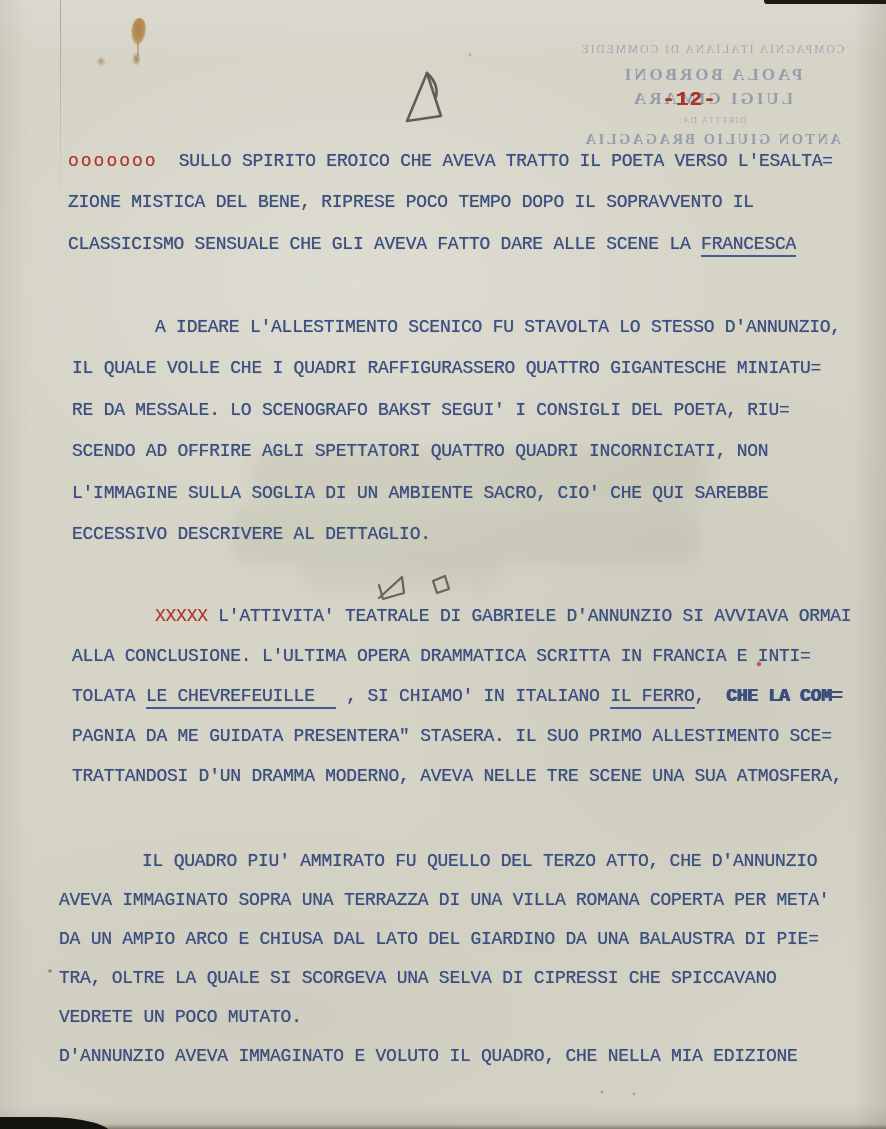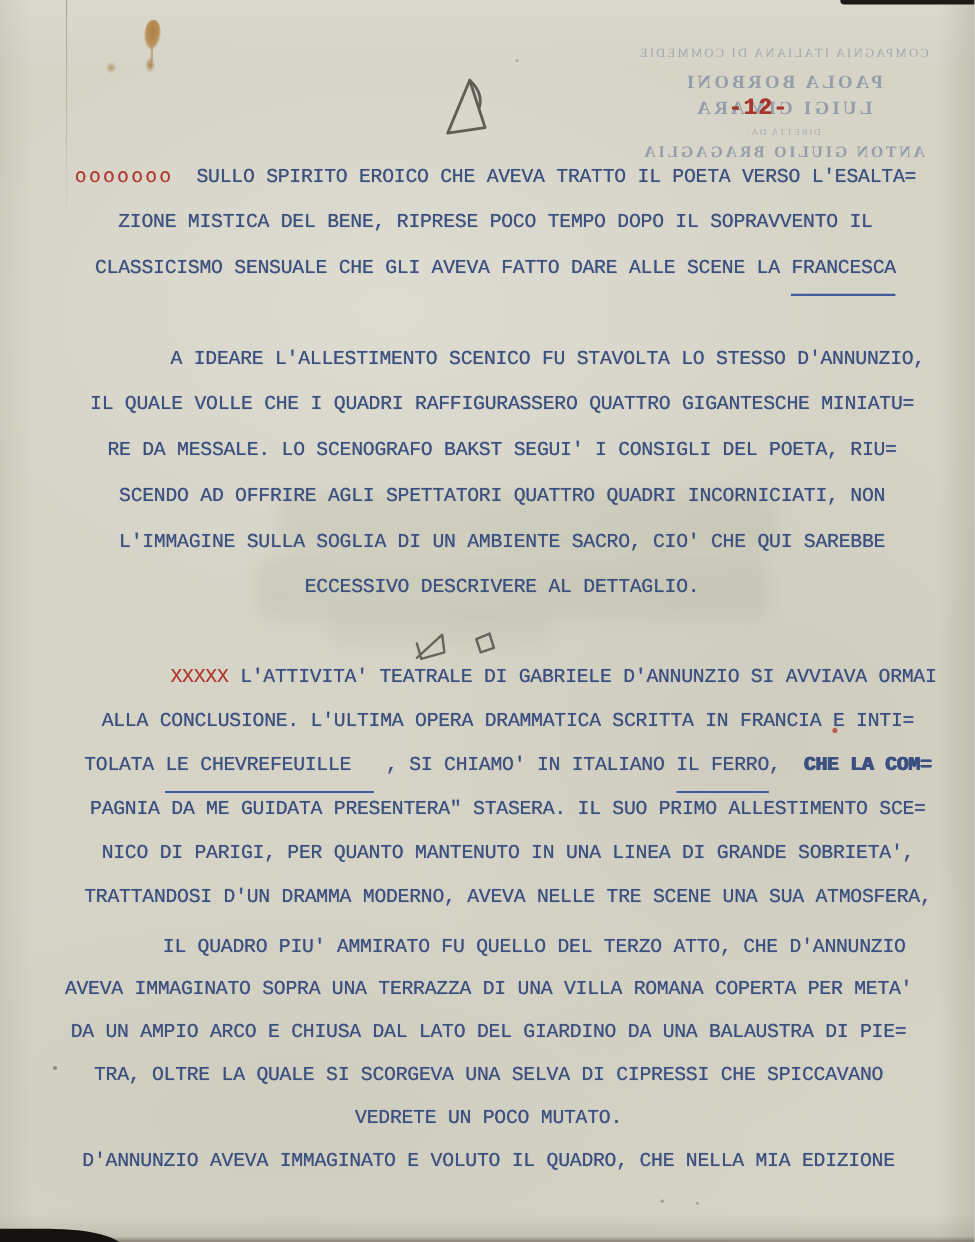--- a/index.html
+++ b/index.html
@@ -61,29 +61,29 @@
   .g3{left:300px;top:560px;width:200px;height:30px;background:rgba(148,158,122,0.10);}
 
   
   .para{
     position:absolute;
     font-size:18px;
     color:#3c5080;
     text-shadow:0 0 0.7px rgba(60,80,128,0.8);
     letter-spacing:-0.25px;
   }
-  .line{white-space:pre;height:var(--lh);line-height:var(--lh);text-align:center;}
+  .line{white-space:pre;height:var(--lh);line-height:var(--lh);}
   .p1{left:68px;top:141px;--lh:41.4px;}
   .p2{left:72px;top:307px;--lh:41.4px;}
   .p3{left:72px;top:596px;--lh:40px;}
   .p4{left:59px;top:842px;--lh:39px;}
   .ind{text-indent:83px;}
   .red{color:#b23c32;text-shadow:0 0 0.6px rgba(178,60,50,0.8);}
   .red.oo{margin-right:21px;letter-spacing:2px;}
-  .u{border-bottom:2.4px solid rgba(38,70,152,0.85);padding-bottom:13px;}
+  .u{border-bottom:2.4px solid rgba(38,70,152,0.85);padding-bottom:1px;}
   .ov{font-weight:bold;text-shadow:0.7px 0 currentColor,-0.5px 0 currentColor;}
 
   .marks{position:absolute;inset:0;pointer-events:none;}
 </style>
 </head>
 <body>
 
 <div class="paper"></div>
 
 <div class="crease"></div>
@@ -119,21 +119,20 @@
   <div class="line"><span>SCENDO AD OFFRIRE AGLI SPETTATORI QUATTRO QUADRI INCORNICIATI, NON</span></div>
   <div class="line"><span>L'IMMAGINE SULLA SOGLIA DI UN AMBIENTE SACRO, CIO' CHE QUI SAREBBE</span></div>
   <div class="line"><span>ECCESSIVO DESCRIVERE AL DETTAGLIO.</span></div>
 </div>
 
 <div class="para p3">
   <div class="line ind"><span class="red">XXXXX</span><span> L'ATTIVITA' TEATRALE DI GABRIELE D'ANNUNZIO SI AVVIAVA ORMAI</span></div>
   <div class="line"><span>ALLA CONCLUSIONE. L'ULTIMA OPERA DRAMMATICA SCRITTA IN FRANCIA E INTI=</span></div>
   <div class="line"><span>TOLATA </span><span class="u">LE CHEVREFEUILLE  </span><span> , SI CHIAMO' IN ITALIANO </span><span class="u">IL FERRO</span><span>,  </span><span class="ov">CHE LA COM=</span></div>
   <div class="line"><span>PAGNIA DA ME GUIDATA PRESENTERA" STASERA. IL SUO PRIMO ALLESTIMENTO SCE=</span></div>
-  <div class="line"><span>NICO DI PARIGI, PER QUANTO MANTENUTO IN UNA LINEA DI GRANDE SOBRIETA',</span></div>
   <div class="line"><span>TRATTANDOSI D'UN DRAMMA MODERNO, AVEVA NELLE TRE SCENE UNA SUA ATMOSFERA,</span></div>
 </div>
 
 <div class="para p4">
   <div class="line ind"><span>IL QUADRO PIU' AMMIRATO FU QUELLO DEL TERZO ATTO, CHE D'ANNUNZIO</span></div>
   <div class="line"><span>AVEVA IMMAGINATO SOPRA UNA TERRAZZA DI UNA VILLA ROMANA COPERTA PER META'</span></div>
   <div class="line"><span>DA UN AMPIO ARCO E CHIUSA DAL LATO DEL GIARDINO DA UNA BALAUSTRA DI PIE=</span></div>
   <div class="line"><span>TRA, OLTRE LA QUALE SI SCORGEVA UNA SELVA DI CIPRESSI CHE SPICCAVANO</span></div>
   <div class="line"><span>VEDRETE UN POCO MUTATO.</span></div>
   <div class="line"><span>D'ANNUNZIO AVEVA IMMAGINATO E VOLUTO IL QUADRO, CHE NELLA MIA EDIZIONE</span></div>

